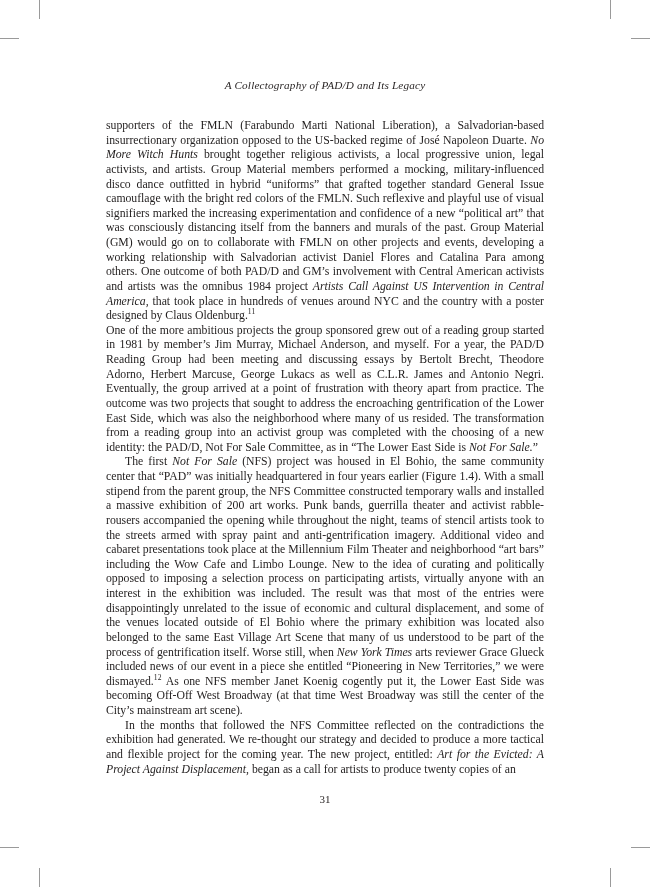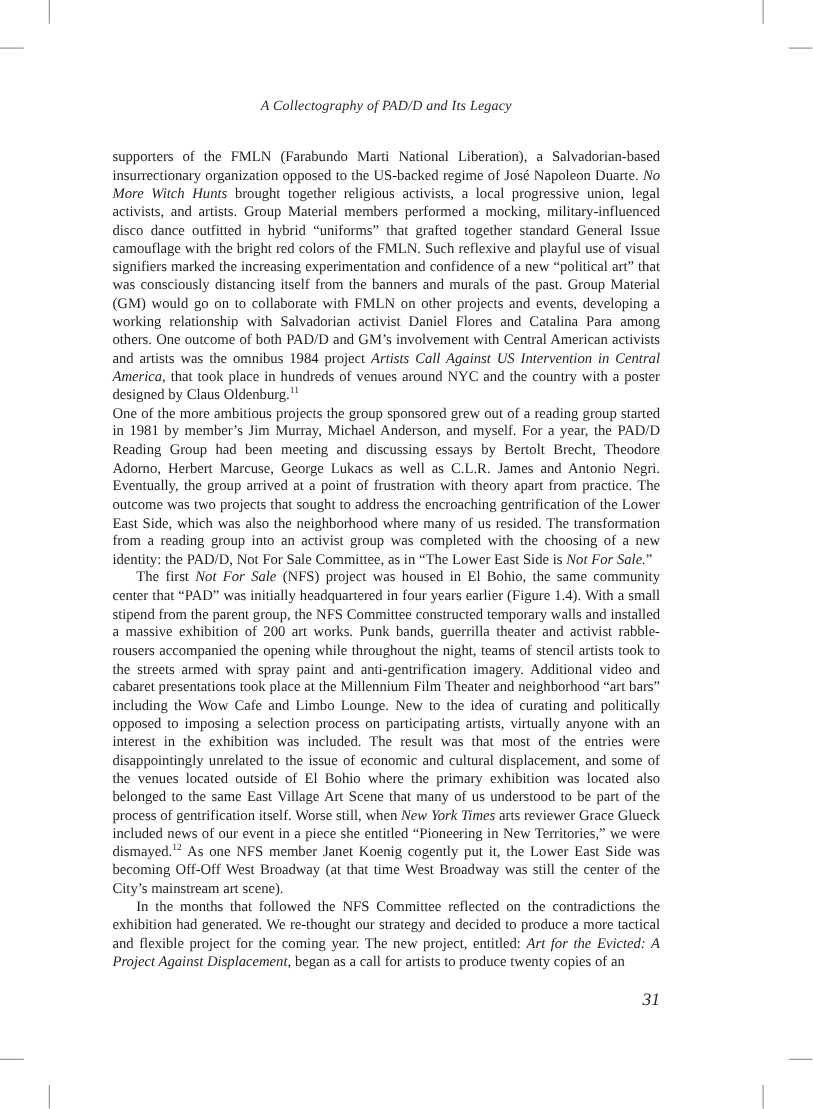--- a/index.html
+++ b/index.html
@@ -30,21 +30,21 @@
   .cm-tr-v { left: 610px; top: 0; }
   .cm-tr-h { left: 631px; top: 38px; }
   .cm-bl-v { left: 39px;  top: 868px; }
   .cm-bl-h { left: 0;     top: 847px; }
   .cm-br-v { left: 610px; top: 868px; }
   .cm-br-h { left: 631px; top: 847px; }
 
   
   .page {
     position: absolute;
-    left: 90px;
+    left: 106px;
     top: 0;
     width: 438px;
     height: 887px;
   }
 
   .running-head {
     text-align: center;
     font-style: italic;
     font-size: 11.2px;
     letter-spacing: 0.18px;
@@ -88,25 +88,24 @@
     vertical-align: super;
     line-height: 0;
     letter-spacing: 0.1px;
   }
 
   .folio {
     position: absolute;
     left: 0;
     width: 438px;
     top: 793px;
-    text-align: right;
-    font-size: 14px;
+    text-align: center;
+    font-size: 11px;
     color: #2a2626;
     margin: 0;
-    font-style: italic;
   }
 </style>
 </head>
 <body>
 
 <div class="cropmark cm-v cm-tl-v"></div>
 <div class="cropmark cm-h cm-tl-h"></div>
 <div class="cropmark cm-v cm-tr-v"></div>
 <div class="cropmark cm-h cm-tr-h"></div>
 <div class="cropmark cm-v cm-bl-v"></div>

